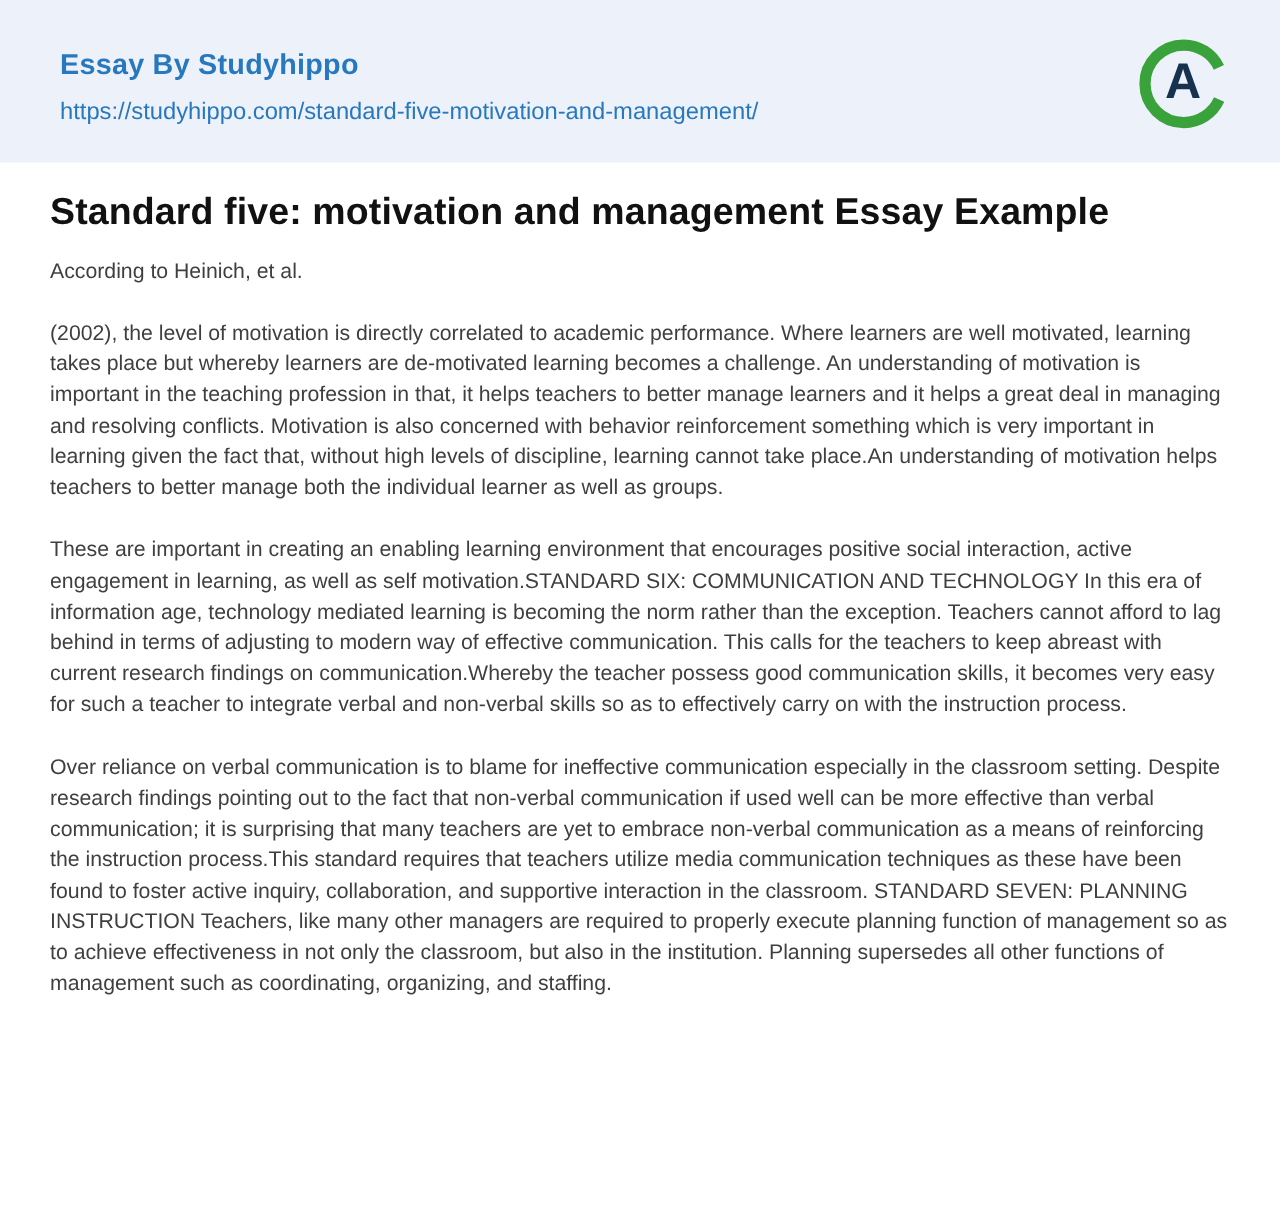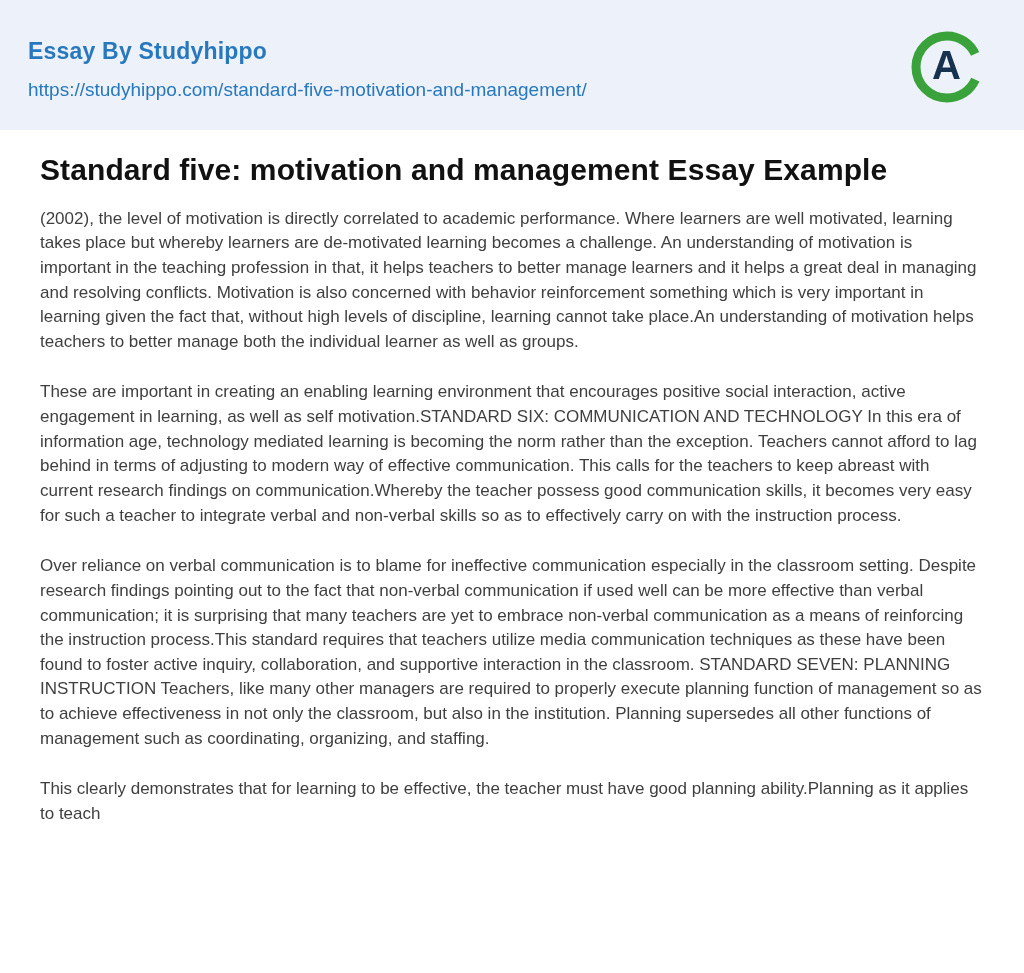--- a/index.html
+++ b/index.html
@@ -15,21 +15,21 @@
   html,body{margin:0;padding:0;}
   body{
     width:1024px;
     min-height:973px;
     background:#ffffff;
     font-family:"Liberation Sans","DejaVu Sans",sans-serif;
     color:var(--body-text);
   }
   .page-header{
     background:var(--header-bg);
-    padding:30px 40px 26px 28px;
+    padding:30px 40px 26px 48px;
     display:flex;
     justify-content:space-between;
     align-items:flex-start;
   }
   .header-left{min-width:0;}
   .brand-title{
     color:var(--brand-blue);
     font-size:23px;
     font-weight:700;
     letter-spacing:0.2px;
@@ -97,20 +97,20 @@
         <circle cx="37" cy="37" r="31" fill="none" stroke="#3aa23a" stroke-width="9" stroke-dasharray="168 26.8" stroke-dashoffset="-13" stroke-linecap="butt"></circle>
       </svg>
     </span>
     <span class="logo-letter">A</span>
   </div>
 </header>
 
 <main class="content">
   <h1 class="essay-title">Standard five: motivation and management Essay Example</h1>
 
+  <p class="byline">According to Heinich, et al.</p>
 
   <div class="essay-body">
     <p>(2002), the level of motivation is directly correlated to academic performance. Where learners are well motivated, learning takes place but whereby learners are de-motivated learning becomes a challenge. An understanding of motivation is important in the teaching profession in that, it helps teachers to better manage learners and it helps a great deal in managing and resolving conflicts. Motivation is also concerned with behavior reinforcement something which is very important in learning given the fact that, without high levels of discipline, learning cannot take place.An understanding of motivation helps teachers to better manage both the individual learner as well as groups.</p>
     <p>These are important in creating an enabling learning environment that encourages positive social interaction, active engagement in learning, as well as self motivation.STANDARD SIX: COMMUNICATION AND TECHNOLOGY In this era of information age, technology mediated learning is becoming the norm rather than the exception. Teachers cannot afford to lag behind in terms of adjusting to modern way of effective communication. This calls for the teachers to keep abreast with current research findings on communication.Whereby the teacher possess good communication skills, it becomes very easy for such a teacher to integrate verbal and non-verbal skills so as to effectively carry on with the instruction process.</p>
     <p>Over reliance on verbal communication is to blame for ineffective communication especially in the classroom setting. Despite research findings pointing out to the fact that non-verbal communication if used well can be more effective than verbal communication; it is surprising that many teachers are yet to embrace non-verbal communication as a means of reinforcing the instruction process.This standard requires that teachers utilize media communication techniques as these have been found to foster active inquiry, collaboration, and supportive interaction in the classroom. STANDARD SEVEN: PLANNING INSTRUCTION Teachers, like many other managers are required to properly execute planning function of management so as to achieve effectiveness in not only the classroom, but also in the institution. Planning supersedes all other functions of management such as coordinating, organizing, and staffing.</p>
-    <p>This clearly demonstrates that for learning to be effective, the teacher must have good planning ability.Planning as it applies to teach</p>
   </div>
 </main>
 
 </body></html>

